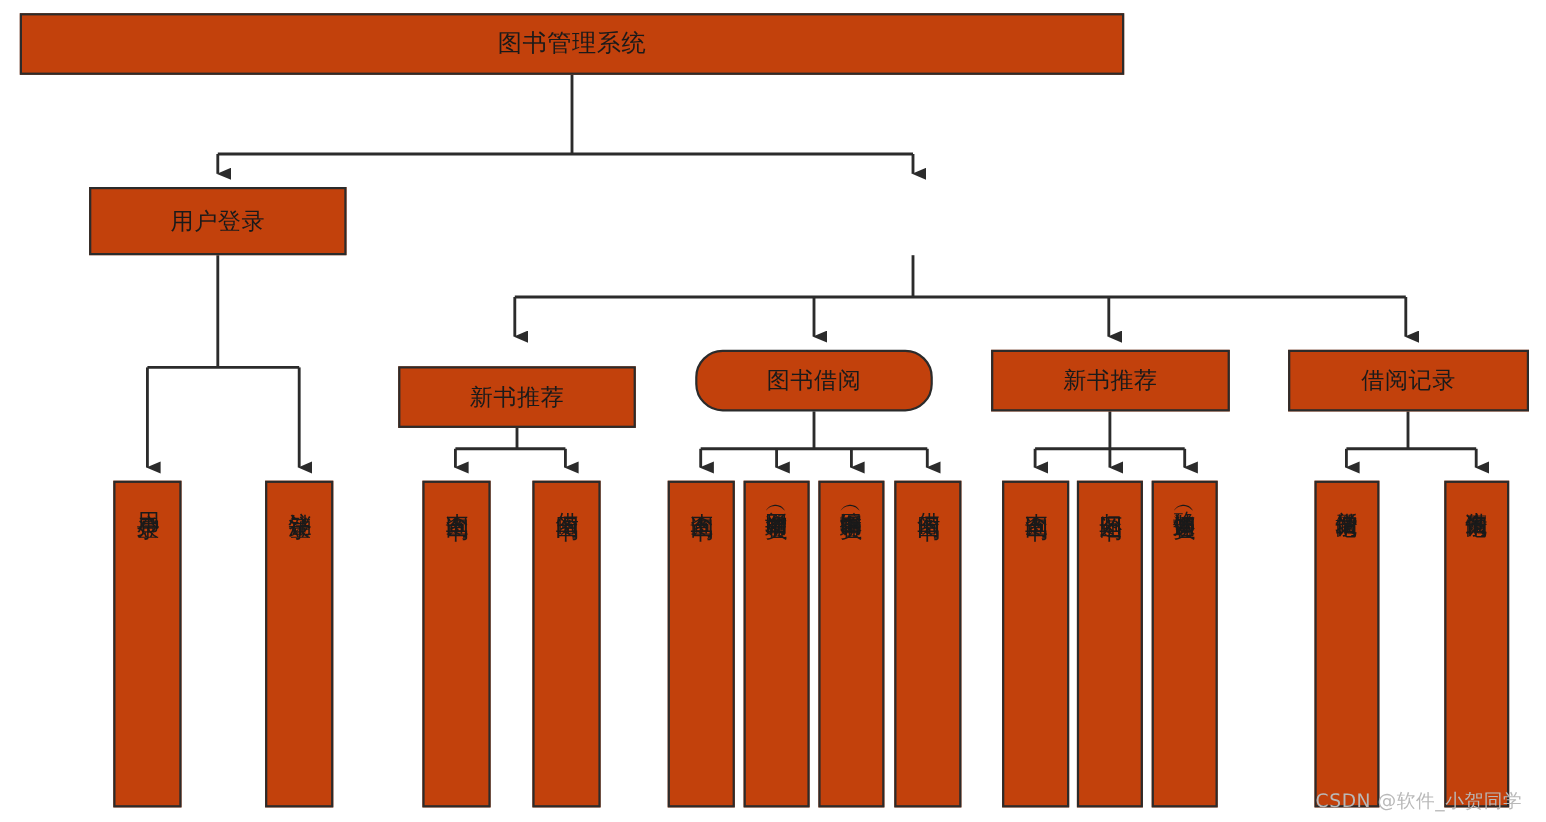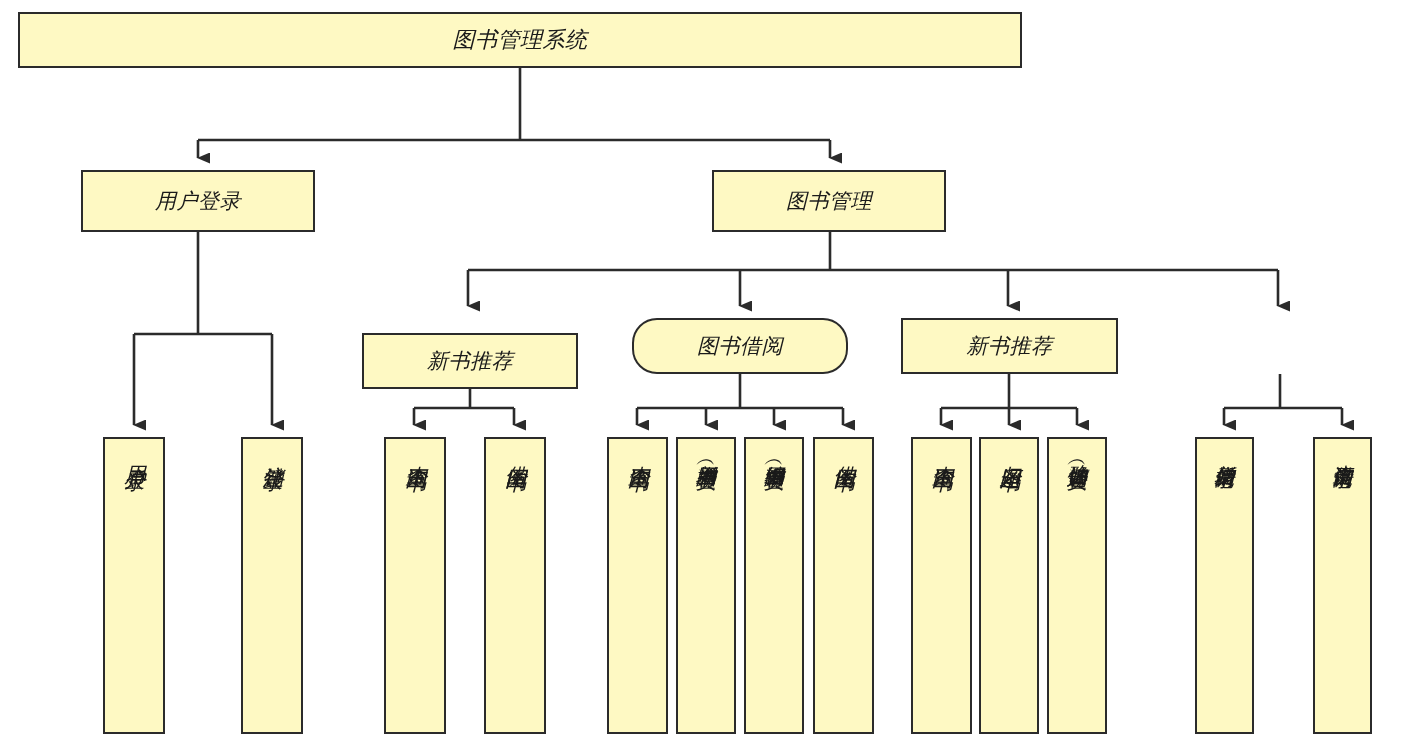--- a/index.html
+++ b/index.html
@@ -20,26 +20,25 @@
     position: absolute;
     left: 0; top: 0;
     width: 1405px;
     height: 747px;
     pointer-events: none;
   }
   .node {
     position: absolute;
     box-sizing: border-box;
     border: 2.5px solid #2b2b2b;
-    background: #fef9c3;
+    background: #c2410c;
     display: flex;
     align-items: center;
     justify-content: center;
     color: #1a1a1a;
-    font-style: italic;
   }
   .node .lbl {
     display: block;
     text-align: center;
     line-height: 1.15;
     color: #1a1a1a;
   }
   
   .node.h .lbl {
     font-size: 21px;
@@ -126,32 +125,32 @@
     </g>
   </svg>
 
   <div class="node h root" style="left:18px; top:12px; width:1004px; height:56px;">
     <span class="lbl">图书管理系统</span>
   </div>
 
   <div class="node h" style="left:81px; top:170px; width:234px; height:62px;">
     <span class="lbl">用户登录</span>
   </div>
-  <div class="node h" style="left:712px; top:170px; width:234px; height:62px;">
-    <span class="lbl">图书管理</span>
-  </div>
 
   <div class="node h" style="left:362px; top:318px; width:216px; height:56px;margin-top:15px;">
     <span class="lbl">新书推荐</span>
   </div>
   <div class="node h" style="left:632px; top:318px; width:216px; height:56px;border-radius:25px;">
     <span class="lbl">图书借阅</span>
   </div>
   <div class="node h" style="left:901px; top:318px; width:217px; height:56px;">
     <span class="lbl">新书推荐</span>
+  </div>
+  <div class="node h" style="left:1171px; top:318px; width:219px; height:56px;">
+    <span class="lbl">借阅记录</span>
   </div>
 
   <div class="node v" style="left:103px; top:437px; width:62px; height:297px;">
     <span class="lbl">用户登录</span>
   </div>
   <div class="node v" style="left:241px; top:437px; width:62px; height:297px;">
     <span class="lbl">注销登录</span>
   </div>
 
   <div class="node v" style="left:384px; top:437px; width:62px; height:297px;">
@@ -184,14 +183,15 @@
     <span class="lbl">确认归还（管理员）</span>
   </div>
 
   <div class="node v tall" style="left:1195px; top:437px; width:59px; height:297px;">
     <span class="lbl">新增借阅记录</span>
   </div>
   <div class="node v tall" style="left:1313px; top:437px; width:59px; height:297px;">
     <span class="lbl">查询借阅记录</span>
   </div>
 
+  <div class="watermark" style="left:1196px; top:717px;">CSDN @软件_小贺同学</div>
 
 </div>
 
 </body></html>

